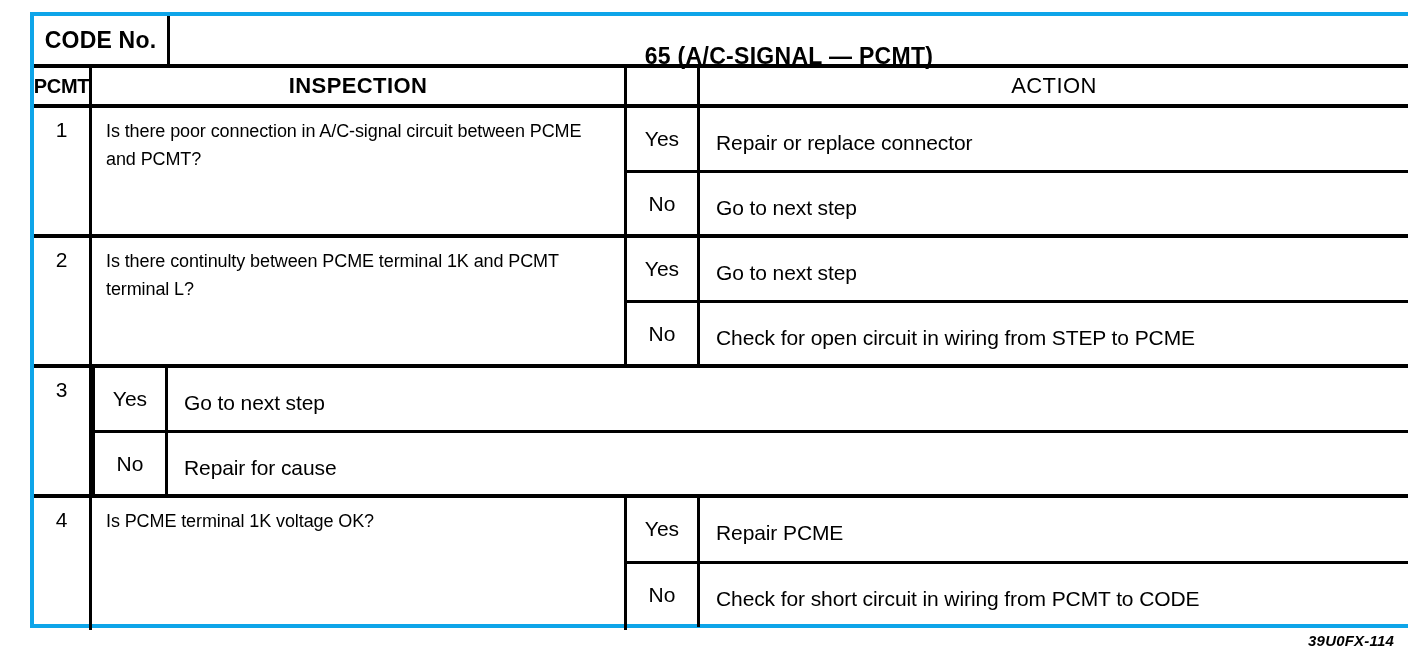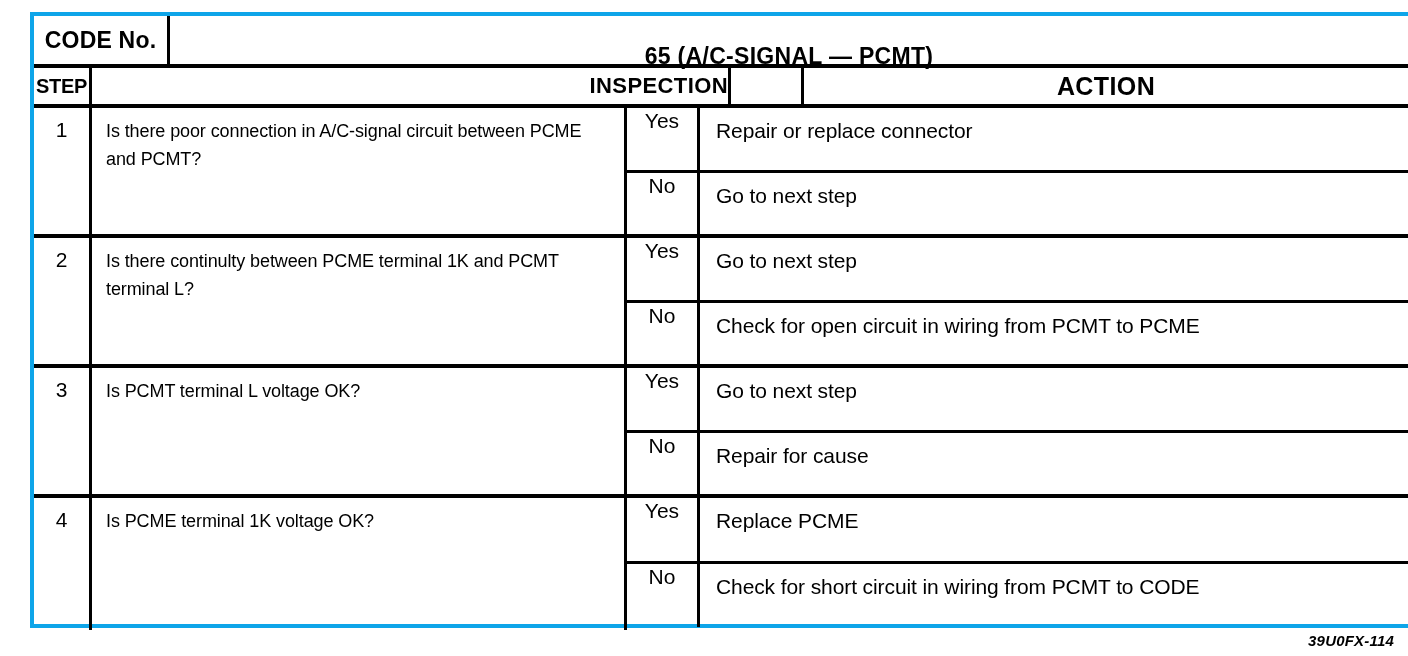--- a/index.html
+++ b/index.html
@@ -90,46 +90,46 @@
     display: flex;
     align-items: center;
     justify-content: center;
   }
   .hdr-step span {
     font-size: 20px;
     font-weight: bold;
     letter-spacing: -0.3px;
   }
   .hdr-inspection {
-    width: 636px;
-    box-sizing: border-box;
-    display: flex;
-    align-items: center;
-    justify-content: flex-end;
+    width: 532px;
+    box-sizing: border-box;
+    display: flex;
+    align-items: center;
+    justify-content: center;
   }
   .hdr-inspection span {
     font-size: 22px;
     font-weight: bold;
     letter-spacing: 0.4px;
   }
   .hdr-yesno {
     width: 76px;
     box-sizing: border-box;
     border-left: 3px solid #000000;
     border-right: 3px solid #000000;
   }
   .hdr-action {
     flex: 1;
     display: flex;
     align-items: center;
     justify-content: center;
   }
   .hdr-action span {
-    font-size: 25px;
-    font-weight: bold;
+    font-size: 22px;
+    font-weight: normal;
     letter-spacing: 0.4px;
   }
 
   
   .body-area {
     position: absolute;
     left: 0;
     top: 92px;
     width: 100%;
     bottom: 0;
@@ -183,31 +183,32 @@
     display: flex;
     align-items: stretch;
   }
   .answer-row.top {
     border-bottom: 3px solid #000000;
   }
   .cell-yesno {
     width: 73px;
     box-sizing: border-box;
     border-right: 3px solid #000000;
-    padding-top: 1px;
+    padding-top: 19px;
     display: flex;
     justify-content: center;
   }
   .cell-yesno span {
     font-size: 21px;
   }
   .cell-action {
     flex: 1;
     box-sizing: border-box;
     padding: 9px 10px 0 16px;
+    margin-top: 12px;
   }
   .cell-action span {
     font-size: 21px;
     line-height: 28px;
     display: block;
     letter-spacing: -0.1px;
   }
 
   
   .doc-ref {
@@ -231,21 +232,21 @@
       <div class="code-label-cell">
         <span>CODE No.</span>
       </div>
       <div class="code-title-cell">
         <span>65 (A/C-SIGNAL — PCMT)</span>
       </div>
     </div>
 
     <div class="col-header-row">
       <div class="hdr-step">
-        <span>STEP</span>
+        <span>PCMT</span>
       </div>
       <div class="hdr-inspection">
         <span>INSPECTION</span>
       </div>
       <div class="hdr-yesno"></div>
       <div class="hdr-action">
         <span>ACTION</span>
       </div>
     </div>
 
@@ -292,33 +293,30 @@
             </div>
             <div class="cell-action">
               <span>Go to next step</span>
             </div>
           </div>
           <div class="answer-row" style="height:62px">
             <div class="cell-yesno">
               <span>No</span>
             </div>
             <div class="cell-action">
-              <span>Check for open circuit in wiring from PCMT to PCME</span>
+              <span>Check for open circuit in wiring from STEP to PCME</span>
             </div>
           </div>
         </div>
       </div>
 
       <div class="step-block" style="height:130px">
         <div class="cell-step">
           <span>3</span>
         </div>
-        <div class="cell-inspection">
-          <span>Is PCMT terminal L voltage OK?</span>
-        </div>
         <div class="answer-col">
           <div class="answer-row top" style="height:65px">
             <div class="cell-yesno">
               <span>Yes</span>
             </div>
             <div class="cell-action">
               <span>Go to next step</span>
             </div>
           </div>
           <div class="answer-row" style="height:62px">
@@ -338,21 +336,21 @@
         </div>
         <div class="cell-inspection">
           <span>Is PCME terminal 1K voltage OK?</span>
         </div>
         <div class="answer-col">
           <div class="answer-row top" style="height:66px">
             <div class="cell-yesno">
               <span>Yes</span>
             </div>
             <div class="cell-action">
-              <span>Replace PCME</span>
+              <span>Repair PCME</span>
             </div>
           </div>
           <div class="answer-row" style="height:63px">
             <div class="cell-yesno">
               <span>No</span>
             </div>
             <div class="cell-action">
               <span>Check for short circuit in wiring from PCMT to CODE</span>
             </div>
           </div>

